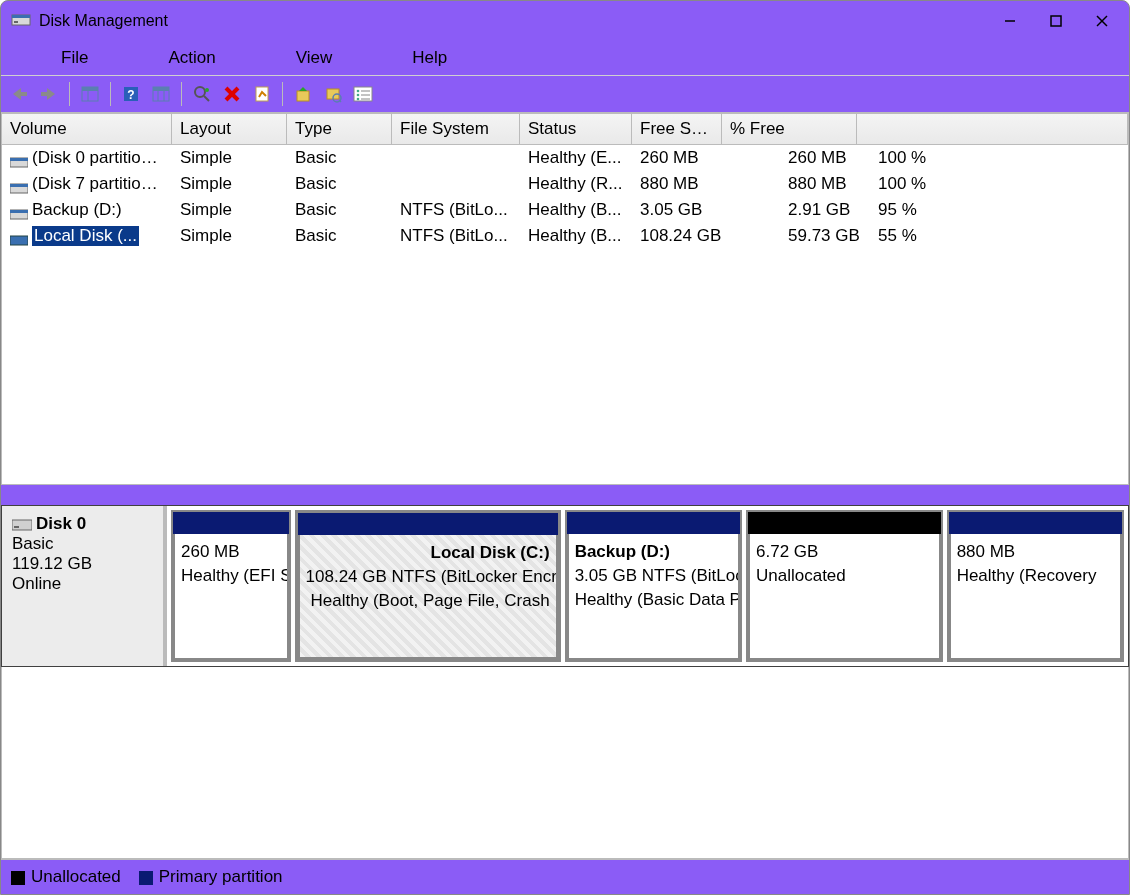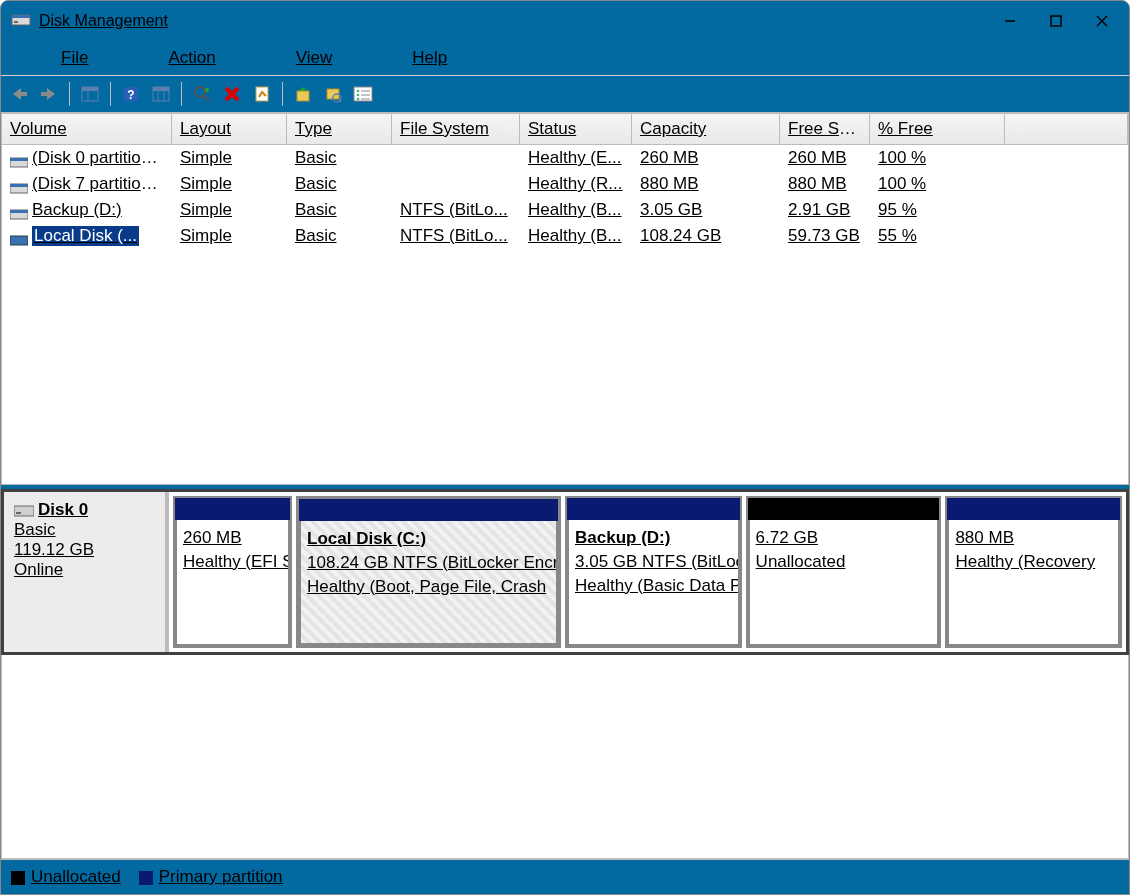--- a/index.html
+++ b/index.html
@@ -1,37 +1,37 @@
 <!DOCTYPE html>
 <html><head>
 <meta charset="utf-8">
 <style>
 html,body{margin:0;padding:0;font-family:"Segoe UI",Tahoma,sans-serif;font-size:15px;color:#000;background:#fff;}
-.window{width:1130px;height:895px;border:1px solid #888;border-radius:8px 8px 0 0;box-sizing:border-box;display:flex;flex-direction:column;overflow:hidden;background:#0369a1;text-decoration:underline;}
+.window{width:1130px;height:895px;border:1px solid #888;border-radius:8px 8px 0 0;box-sizing:border-box;display:flex;flex-direction:column;overflow:hidden;background:#8b5cf6;}
 .titlebar{height:40px;display:flex;align-items:center;padding:0 4px;}
 .titlebar .app-icon{width:20px;height:20px;margin:0 8px 0 6px;}
 .titlebar .title{font-size:16px;}
 .titlebar .spacer{flex:1;}
 .winbtn{width:46px;height:40px;display:flex;align-items:center;justify-content:center;}
 .menubar{height:34px;display:flex;align-items:center;padding:0 10px;gap:28px;border-bottom:1px solid #d0d0d0;font-size:17px;}
 .menubar span{padding:2px 2px;margin-left:48px;}
 .toolbar{height:36px;display:flex;align-items:center;padding:0 6px;border-bottom:1px solid #bbb;gap:6px;}
 .tool-sep{width:1px;height:24px;background:#bbb;margin:0 2px;}
 .tool{width:24px;height:24px;display:flex;align-items:center;justify-content:center;}
 .content{flex:1;display:flex;flex-direction:column;min-height:0;}
 .listview{flex:0 0 370px;display:flex;flex-direction:column;border:1px solid #bbb;margin:0;}
 .lv-header{display:flex;background:linear-gradient(#f4f4f4,#e9e9e9);border-bottom:1px solid #bbb;font-size:17px;}
 .lv-header div{padding:5px 8px;border-right:1px solid #bbb;box-sizing:border-box;white-space:nowrap;overflow:hidden;text-overflow:ellipsis;}
 .lv-body{flex:1;background:#fff;overflow:hidden;}
 .lv-row{display:flex;font-size:17px;height:26px;align-items:center;}
 .lv-row div{padding:0 8px;box-sizing:border-box;white-space:nowrap;overflow:hidden;text-overflow:ellipsis;}
 .vol-icon{display:inline-block;width:18px;height:12px;margin-right:4px;vertical-align:middle;}
 .lv-row.sel .volname-text{background:#0a3a8a;color:#fff;padding:1px 2px;text-align:center;}
 .c0{width:170px}.c1{width:115px}.c2{width:105px}.c3{width:128px}.c4{width:112px}.c5{width:148px}.c6{width:90px}.c7{width:135px}.c8{flex:1}
-.diskmap{flex:0 0 160px;margin-top:4px;display:flex;border:3px solid #404040;background:#fff;}
+.diskmap{flex:0 0 160px;margin-top:20px;display:flex;border:1px solid #404040;background:#fff;}
 .disk-label{width:165px;background:#ececec;border-right:4px solid #bbb;padding:8px 10px;box-sizing:border-box;}
 .disk-label .dname{font-weight:700;font-size:17px;}
 .disk-label .dline{font-size:17px;}
 .disk-label .diskicon{display:inline-block;width:20px;height:14px;vertical-align:middle;margin-right:4px;}
 .partitions{flex:1;display:flex;padding:4px;gap:4px;background:#fff;}
 .part{display:flex;flex-direction:column;border:2px solid #888;min-width:0;}
 .part .bar{height:22px;}
 .part .pbody{flex:1;padding:6px 6px;font-size:17px;line-height:1.4;overflow:hidden;white-space:nowrap;border:2px solid #888;border-top:none;}
 .part.selected{border:3px solid #888;}
 .part.selected .pbody{background:repeating-linear-gradient(45deg,#f2f2f2 0,#f2f2f2 4px,#e4e4e4 4px,#e4e4e4 8px);}
@@ -166,21 +166,20 @@
 
   <div class="content">
 
     <div class="listview">
       <div class="lv-header">
         <div class="c0">Volume</div>
         <div class="c1">Layout</div>
         <div class="c2">Type</div>
         <div class="c3">File System</div>
         <div class="c4">Status</div>
-        <div class="c5">Capacity</div>
         <div class="c6">Free Sp...</div>
         <div class="c7">% Free</div>
         <div class="c8"></div>
       </div>
       <div class="lv-body" id="lv-body">
           <div class="lv-row">
             <div class="c0"><span class="vol-icon"><svg viewBox="0 0 18 12">
                   <rect x="0" y="2" width="18" height="9" fill="#d9d9d9" stroke="#666"></rect>
                   <rect x="0" y="2" width="18" height="3" fill="#3a6fb0"></rect>
                 </svg></span><span class="volname-text">(Disk 0 partition 1)</span></div>
@@ -241,21 +240,21 @@
               </svg></span><span class="dname">Disk 0</span></div>
         <div class="dline">Basic</div>
         <div class="dline">119.12 GB</div>
         <div class="dline">Online</div>
       </div>
       <div class="partitions" id="partitions">
           <div class="part" style="flex: 12 0 0px;">
             <div class="bar primary"></div>
             <div class="pbody"><span>260 MB</span><br><span>Healthy (EFI S</span></div>
           </div>
-          <div class="part selected" style="flex: 27 0 0px;">
+          <div class="part selected" style="flex: 27 0 0px; text-align: right;">
             <div class="bar primary"></div>
             <div class="pbody"><b>Local Disk  (C:)</b><br><span>108.24 GB NTFS (BitLocker Encr</span><br><span>Healthy (Boot, Page File, Crash </span></div>
           </div>
           <div class="part" style="flex: 18 0 0px;">
             <div class="bar primary"></div>
             <div class="pbody"><b>Backup  (D:)</b><br><span>3.05 GB NTFS (BitLoc</span><br><span>Healthy (Basic Data P</span></div>
           </div>
           <div class="part" style="flex: 20 0 0px;">
             <div class="bar unalloc"></div>
             <div class="pbody"><span>6.72 GB</span><br><span>Unallocated</span></div>

